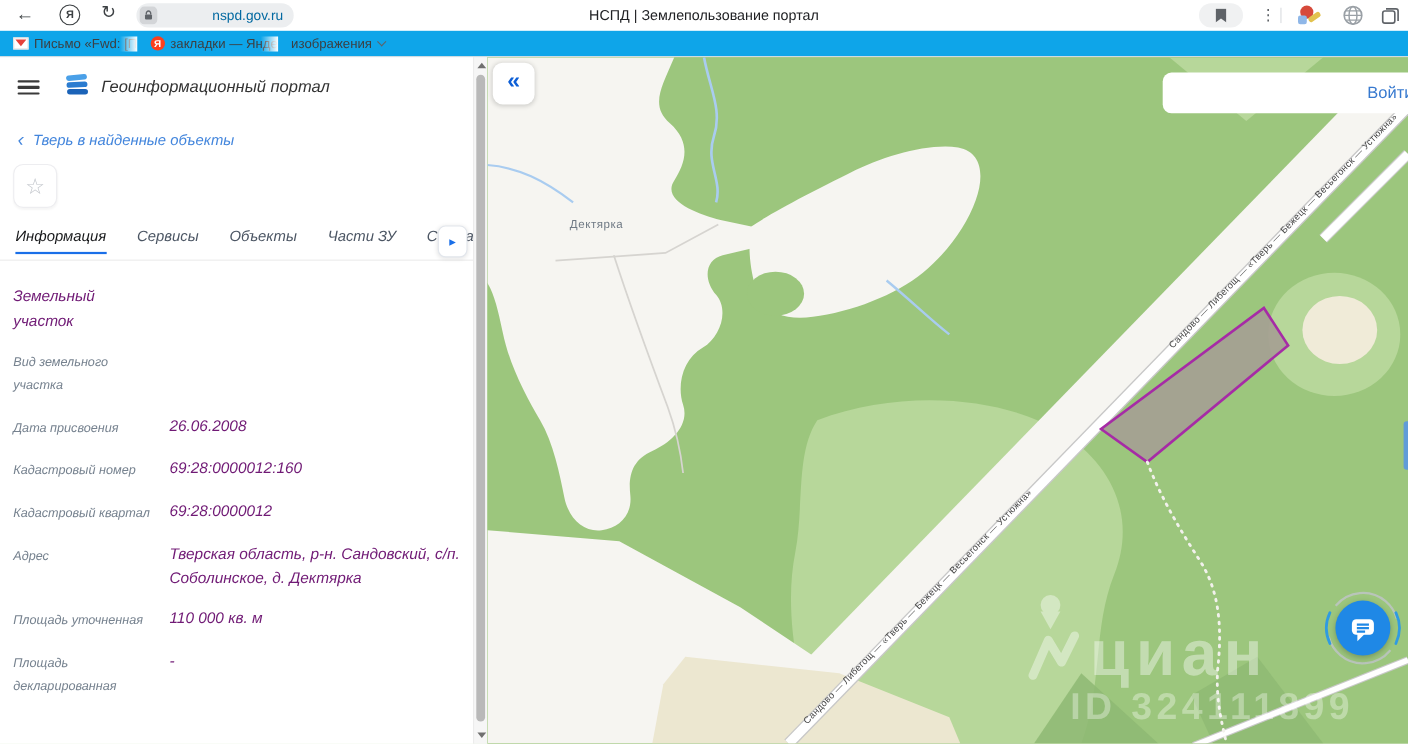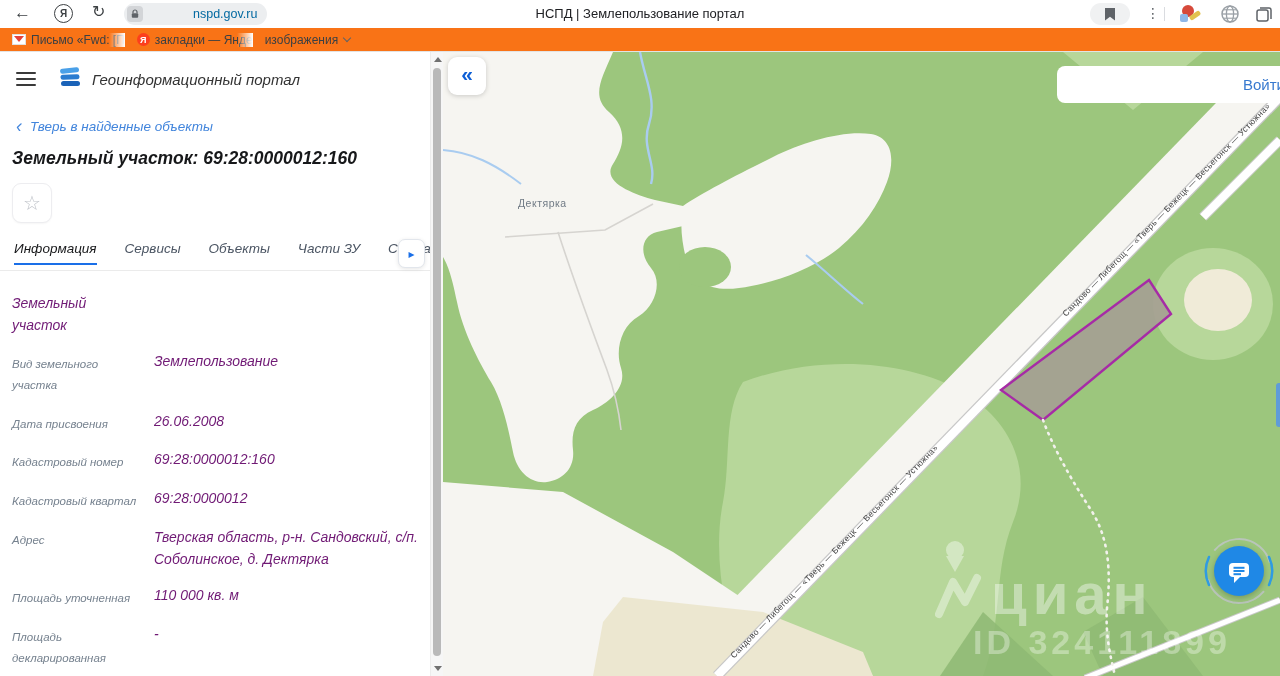--- a/index.html
+++ b/index.html
@@ -25,21 +25,21 @@
   .bm-flag{width:10px;height:13px;background:#5f6368;clip-path:polygon(0 0,100% 0,100% 100%,50% 72%,0 100%);}
   .kebab{left:1146px;top:6px;font-size:14px;color:#5f6368;letter-spacing:0;}
   .vdiv{position:absolute;left:1164px;top:7px;width:1px;height:14px;background:#dadce0;}
   .ext-ic{position:absolute;left:1180px;top:4px;width:20px;height:20px;}
   .ext-ic .c1{position:absolute;left:2px;top:1px;width:12px;height:12px;border-radius:50%;background:#d6493a;}
   .ext-ic .c2{position:absolute;left:0;top:10px;width:8px;height:8px;background:#8fb7e8;border-radius:2px;}
   .ext-ic .c3{position:absolute;left:9px;top:9px;width:12px;height:5px;background:#e2c24e;border-radius:2px;transform:rotate(-35deg);}
   .globe-ic{position:absolute;left:1220px;top:4px;}
   .panels-ic{position:absolute;left:1254px;top:4px;}
 
-  .bmbar{position:absolute;left:0;top:28px;width:1280px;height:24px;background:#f97316;
+  .bmbar{position:absolute;left:0;top:28px;width:1280px;height:24px;background:#0ea5e9;
     border-bottom:1px solid #e3e3e3;display:flex;align-items:center;}
   .bm-item{display:flex;align-items:center;margin-left:12px;font-size:12px;color:#3c4043;cursor:pointer;}
   .bm-label{position:relative;overflow:hidden;white-space:nowrap;display:inline-block;}
   .bm-label.fade:after{content:"";position:absolute;right:0;top:0;width:16px;height:100%;
     background:linear-gradient(to right,rgba(255,255,255,0),#fff);}
   .w92{max-width:94px;} .w100{max-width:100px;}
   .mail-ic{width:14px;height:11px;background:#fff;border:1px solid #e0e0e0;margin-right:5px;position:relative;}
   .mail-ic:after{content:"";position:absolute;left:1px;top:1px;border:5px solid transparent;
     border-top:6px solid #e5413a;border-bottom:none;width:0;}
   .ya-red{width:13px;height:13px;border-radius:50%;background:#fc3f1d;color:#fff;font-size:9px;
@@ -172,21 +172,20 @@
       </svg>
     </span>
     <span class="p-apptitle">Геоинформационный портал</span>
   </div>
 
   <div class="backlink">
     <span class="lt">‹</span>
     <span>Тверь в найденные объекты</span>
   </div>
 
-  <div class="p-title">Земельный участок: 69:28:0000012:160</div>
 
   <div class="star-btn">
     <span>☆</span>
   </div>
 
   <div class="tabsrow">
     <span class="tab active">Информация</span>
     <span class="tab">Сервисы</span>
     <span class="tab">Объекты</span>
     <span class="tab">Части ЗУ</span>
@@ -195,21 +194,20 @@
       <span>▸</span>
     </span>
   </div>
 
   <div class="fields">
     <div class="frow">
       <div class="fvalue">Земельный участок</div>
     </div>
     <div class="frow">
       <div class="flabel">Вид земельного участка</div>
-      <div class="fvalue">Землепользование</div>
     </div>
     <div class="frow">
       <div class="flabel">Дата присвоения</div>
       <div class="fvalue">26.06.2008</div>
     </div>
     <div class="frow">
       <div class="flabel">Кадастровый номер</div>
       <div class="fvalue">69:28:0000012:160</div>
     </div>
     <div class="frow">

